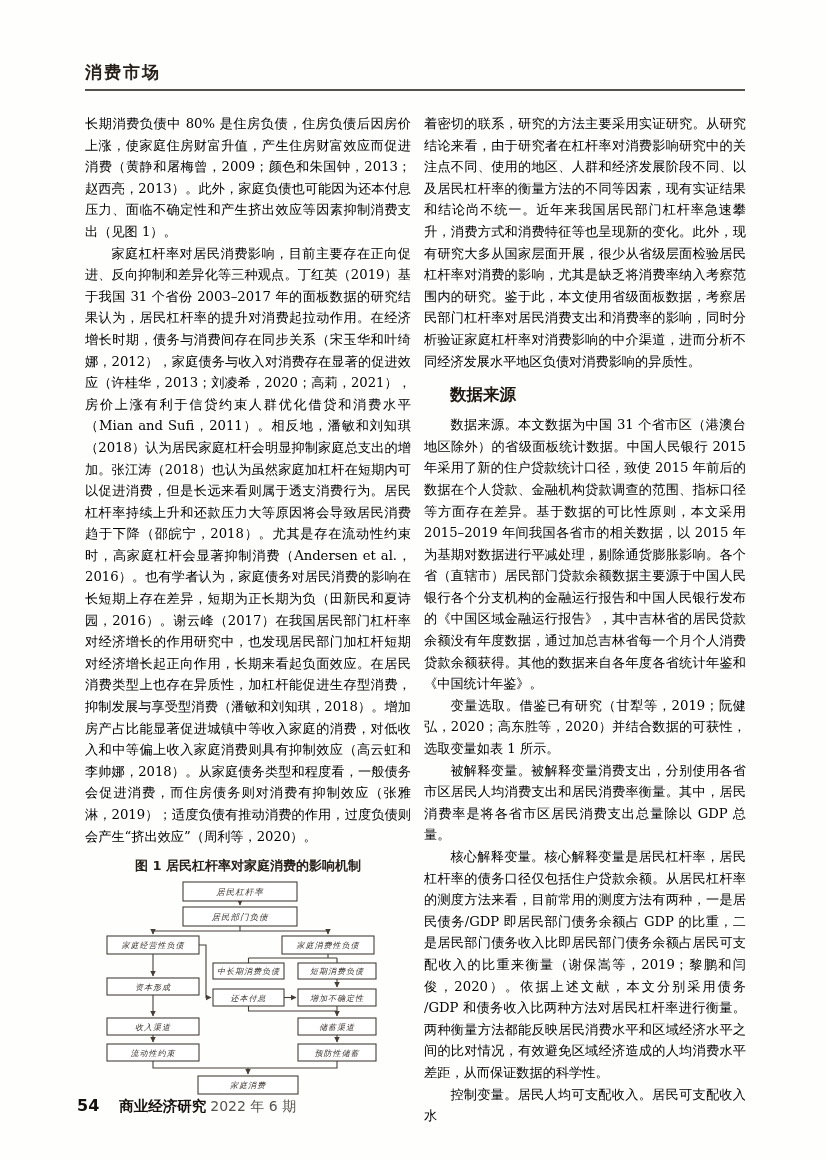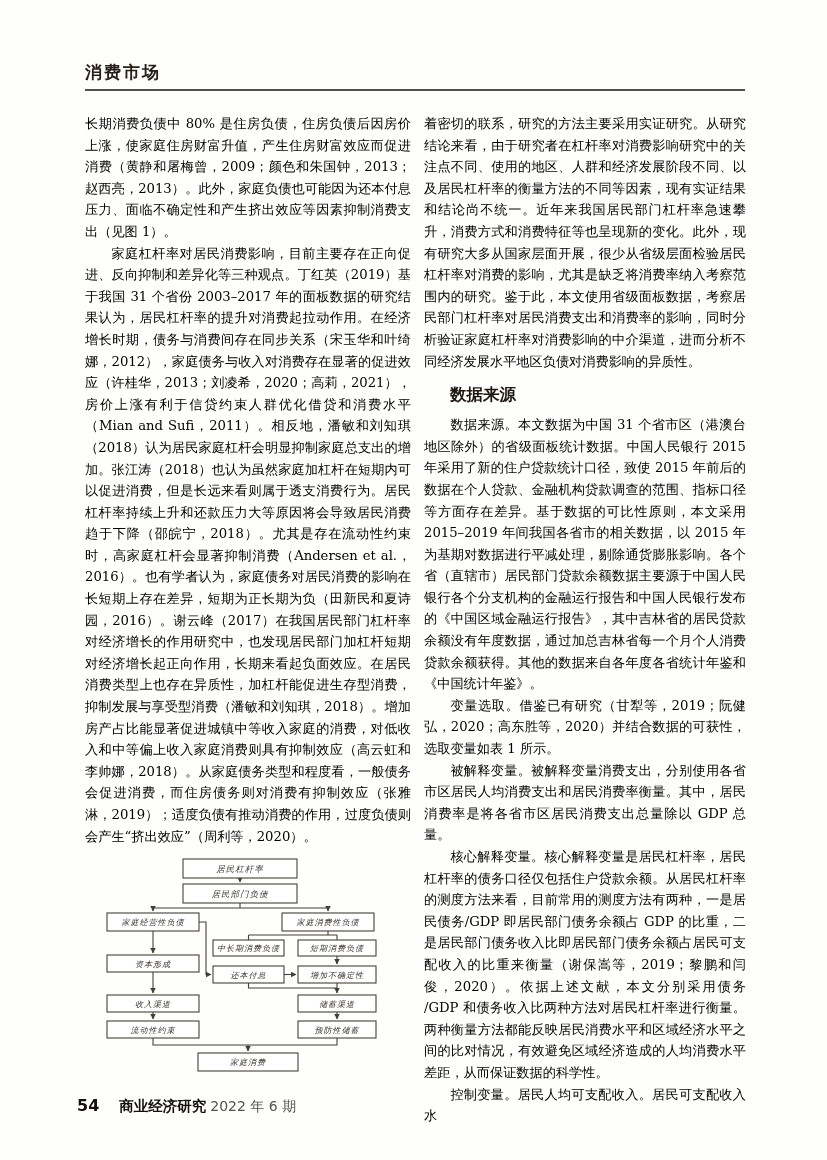--- a/index.html
+++ b/index.html
@@ -100,20 +100,21 @@
   <header class="page-header">
     <h1 class="section-label">消费市场</h1>
     <div class="header-rule"></div>
   </header>
 
   <section class="col col-left">
     <p class="body-text">长期消费负债中 80% 是住房负债，住房负债后因房价上涨，使家庭住房财富升值，产生住房财富效应而促进消费（黄静和屠梅曾，2009；颜色和朱国钟，2013；赵西亮，2013）。此外，家庭负债也可能因为还本付息压力、面临不确定性和产生挤出效应等因素抑制消费支出（见图 1）。</p>
     <p class="body-text indent">家庭杠杆率对居民消费影响，目前主要存在正向促进、反向抑制和差异化等三种观点。丁红英（2019）基于我国 31 个省份 2003–2017 年的面板数据的研究结果认为，居民杠杆率的提升对消费起拉动作用。在经济增长时期，债务与消费间存在同步关系（宋玉华和叶绮娜，2012），家庭债务与收入对消费存在显著的促进效应（许桂华，2013；刘凌希，2020；高莉，2021），房价上涨有利于信贷约束人群优化借贷和消费水平（Mian and Sufi，2011）。相反地，潘敏和刘知琪（2018）认为居民家庭杠杆会明显抑制家庭总支出的增加。张江涛（2018）也认为虽然家庭加杠杆在短期内可以促进消费，但是长远来看则属于透支消费行为。居民杠杆率持续上升和还款压力大等原因将会导致居民消费趋于下降（邵皖宁，2018）。尤其是存在流动性约束时，高家庭杠杆会显著抑制消费（Andersen et al.，2016）。也有学者认为，家庭债务对居民消费的影响在长短期上存在差异，短期为正长期为负（田新民和夏诗园，2016）。谢云峰（2017）在我国居民部门杠杆率对经济增长的作用研究中，也发现居民部门加杠杆短期对经济增长起正向作用，长期来看起负面效应。在居民消费类型上也存在异质性，加杠杆能促进生存型消费，抑制发展与享受型消费（潘敏和刘知琪，2018）。增加房产占比能显著促进城镇中等收入家庭的消费，对低收入和中等偏上收入家庭消费则具有抑制效应（高云虹和李帅娜，2018）。从家庭债务类型和程度看，一般债务会促进消费，而住房债务则对消费有抑制效应（张雅淋，2019）；适度负债有推动消费的作用，过度负债则会产生“挤出效应”（周利等，2020）。</p>
 
     <figure class="figure">
+      <figcaption class="figure-caption">图 1 居民杠杆率对家庭消费的影响机制</figcaption>
       <svg class="flowchart" width="330" height="218" viewBox="0 0 330 218" xmlns="http://www.w3.org/2000/svg">
         <defs>
           <marker id="arw" markerWidth="7" markerHeight="7" refX="5.5" refY="3" orient="auto" markerUnits="userSpaceOnUse">
             <path d="M0,0 L6,3 L0,6 Z" fill="#453e37"></path>
           </marker>
         </defs>
 
         <g class="flow-lines">
           <path d="M155,21 L155,25" marker-end="url(#arw)"></path>
           <path d="M155,46 L155,51 M68,51 L243,51"></path>

